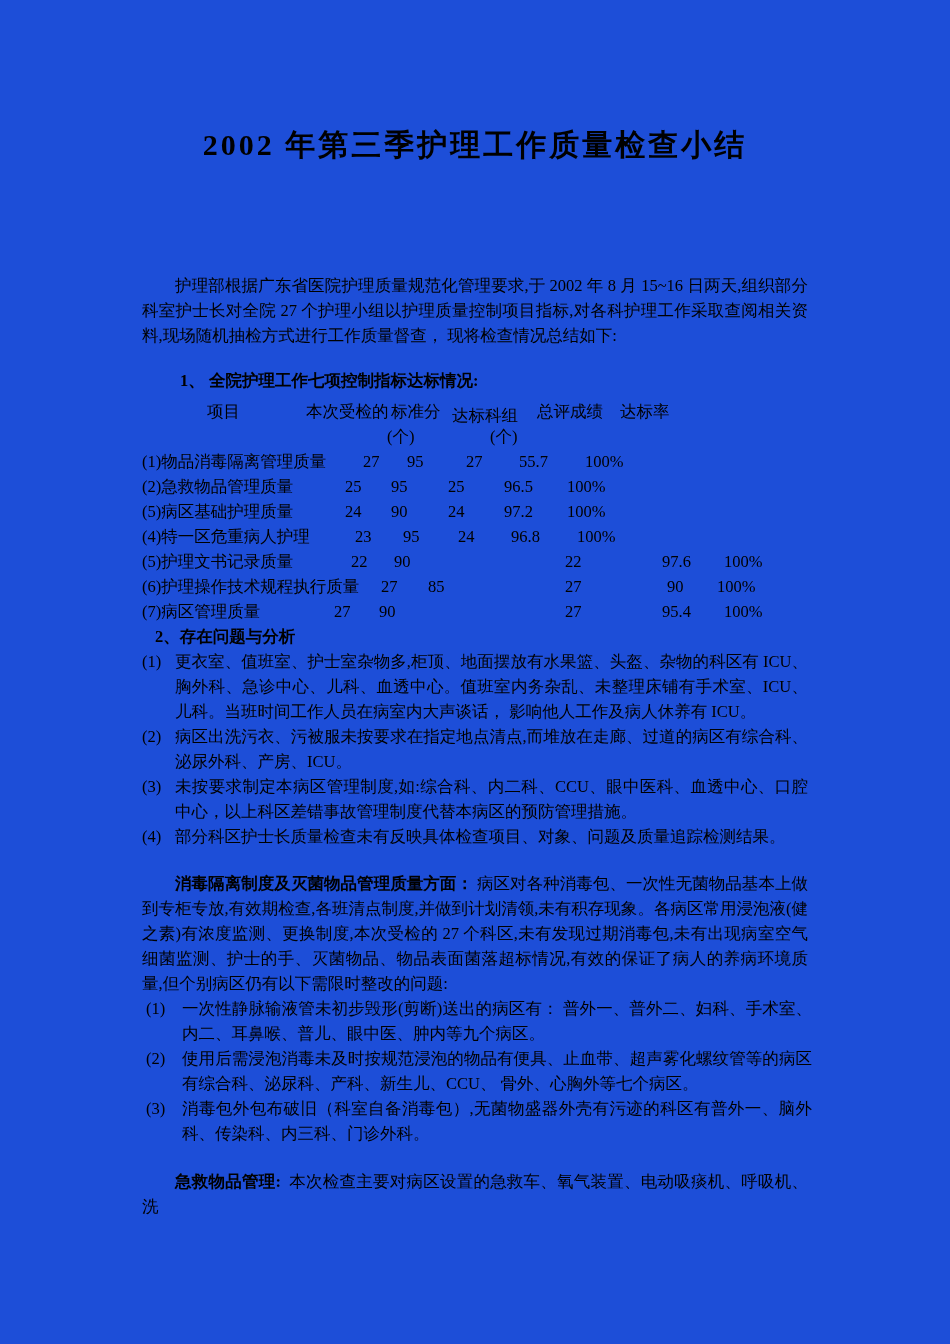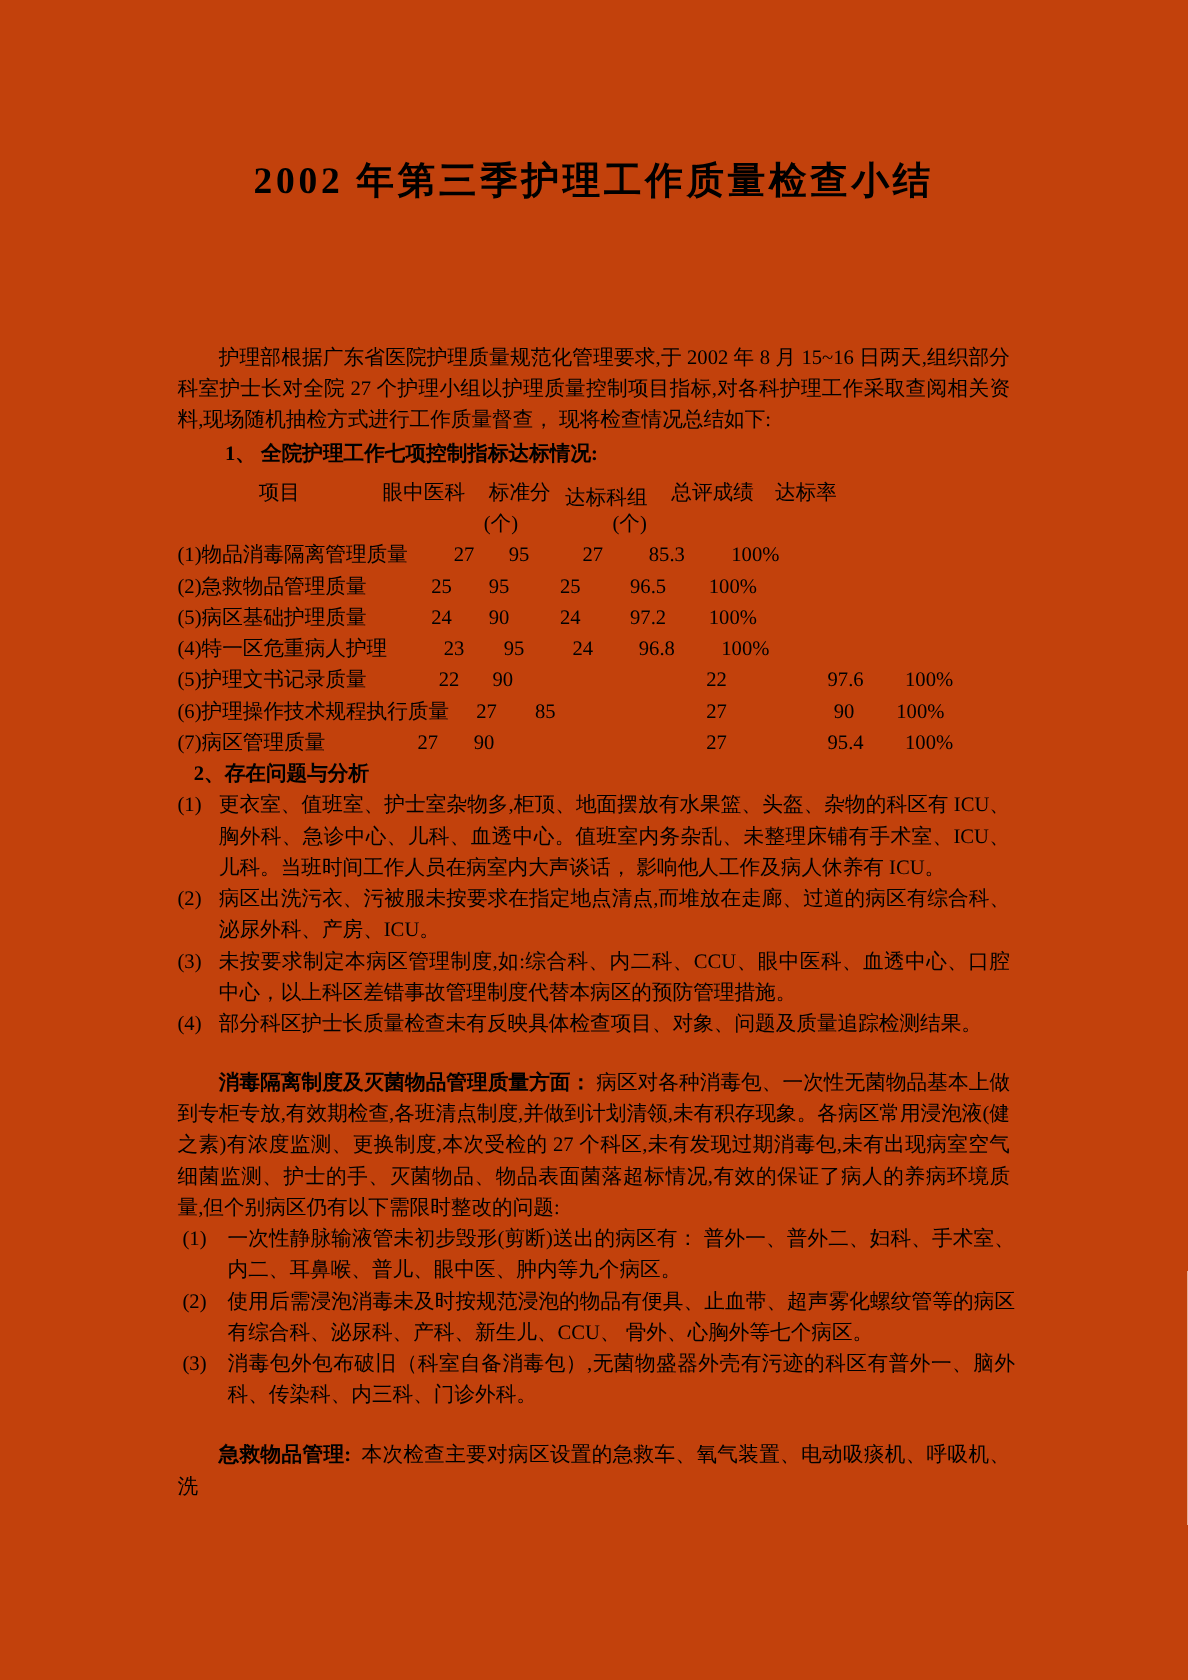--- a/index.html
+++ b/index.html
@@ -1,28 +1,28 @@
 <!DOCTYPE html>
 <html><head>
 <meta charset="utf-8">
 <style>
   html,body{margin:0;padding:0;background:#ffffff;}
   .page{
-    width:950px;height:1344px;background:#c2410c;color:#000;
+    width:950px;height:1344px;background:#1d4ed8;color:#000;
     position:relative;overflow:hidden;
     font-family:"Liberation Serif","DejaVu Serif",serif;
   }
   .title{
     margin:125px 0 0 0;text-align:center;
     font-size:30px;font-weight:bold;letter-spacing:3px;line-height:40px;
   }
   .bt{font-size:16.5px;line-height:25px;}
   .intro{margin:108px 142px 0 142px;text-indent:33px;text-align:justify;}
   .h-sec{font-weight:bold;}
-  .h1{margin:2px 0 0 180px;}
+  .h1{margin:20px 0 0 180px;}
   .h2{margin:0 0 0 155px;}
   .tbl{position:relative;width:950px;height:225px;margin-top:6px;}
   .tbl span{position:absolute;white-space:nowrap;line-height:25px;}
   .para{margin:0 142px;text-indent:33px;text-align:justify;}
   .lead{font-weight:bold;margin-right:8px;}
   .lead-wide{font-weight:bold;margin-right:4px;}
   .item{margin:0 142px;padding-left:33px;position:relative;text-align:justify;}
   .item .num{position:absolute;left:0;top:0;}
   .item2{margin:0 138px 0 146px;padding-left:36px;position:relative;text-align:justify;}
   .item2 .num{position:absolute;left:0;top:0;}
@@ -36,36 +36,36 @@
 
   <h1 class="title">2002 年第三季护理工作质量检查小结</h1>
 
   <p class="bt intro">护理部根据广东省医院护理质量规范化管理要求,于 2002 年 8 月 15~16 日两天,组织部分科室护士长对全院 27 个护理小组以护理质量控制项目指标,对各科护理工作采取查阅相关资料,现场随机抽检方式进行工作质量督查， 现将检查情况总结如下:</p>
 
   <div class="bt h-sec h1">1、 全院护理工作七项控制指标达标情况:</div>
 
   <div class="tbl bt">
     <div>
       <span style="left:207px;top:0">项目</span>
-      <span style="left:306px;top:0">眼中医科</span>
+      <span style="left:306px;top:0">本次受检的</span>
       <span style="left:391px;top:0">标准分</span>
       <span style="left:452px;top:4px">达标科组</span>
       <span style="left:537px;top:0">总评成绩</span>
       <span style="left:620px;top:0">达标率</span>
     </div>
     <div>
       <span style="left:387px;top:25px">(个)</span>
       <span style="left:490px;top:25px">(个)</span>
     </div>
     <div>
       <span style="left:142px;top:50px">(1)物品消毒隔离管理质量</span>
       <span style="left:363px;top:50px">27</span>
       <span style="left:407px;top:50px">95</span>
       <span style="left:466px;top:50px">27</span>
-      <span style="left:519px;top:50px">85.3</span>
+      <span style="left:519px;top:50px">55.7</span>
       <span style="left:585px;top:50px">100%</span>
     </div>
     <div>
       <span style="left:142px;top:75px">(2)急救物品管理质量</span>
       <span style="left:345px;top:75px">25</span>
       <span style="left:391px;top:75px">95</span>
       <span style="left:448px;top:75px">25</span>
       <span style="left:504px;top:75px">96.5</span>
       <span style="left:567px;top:75px">100%</span>
     </div>

